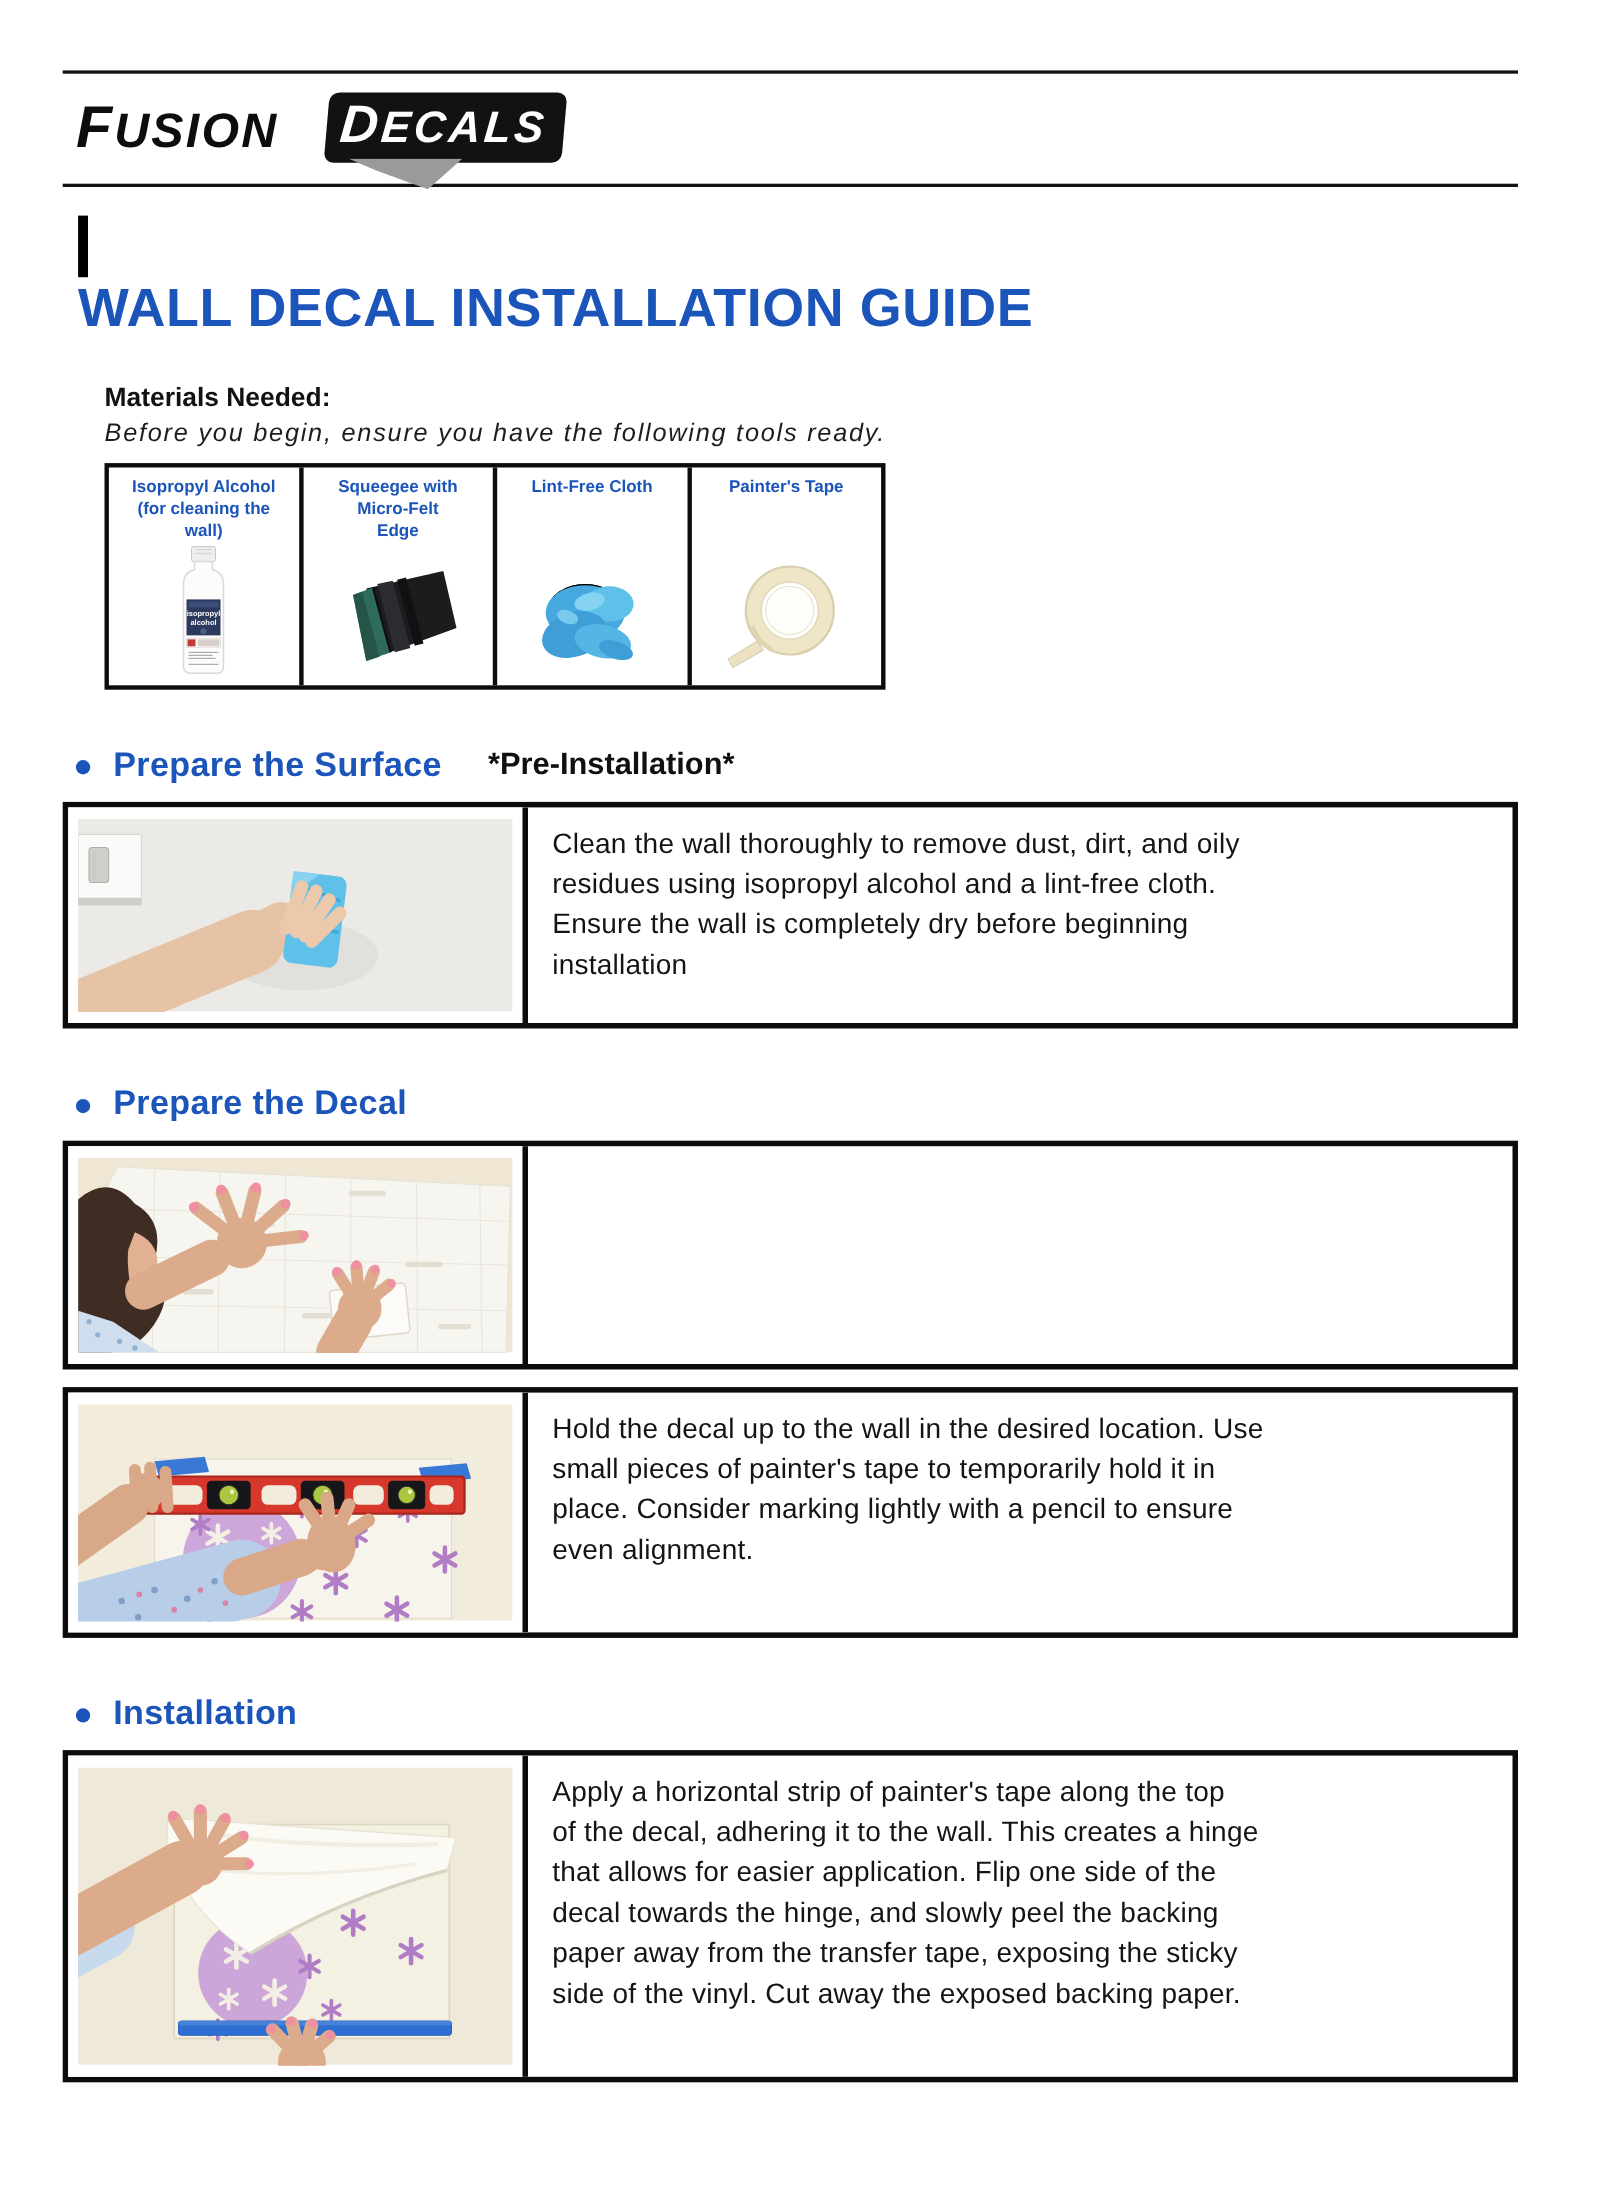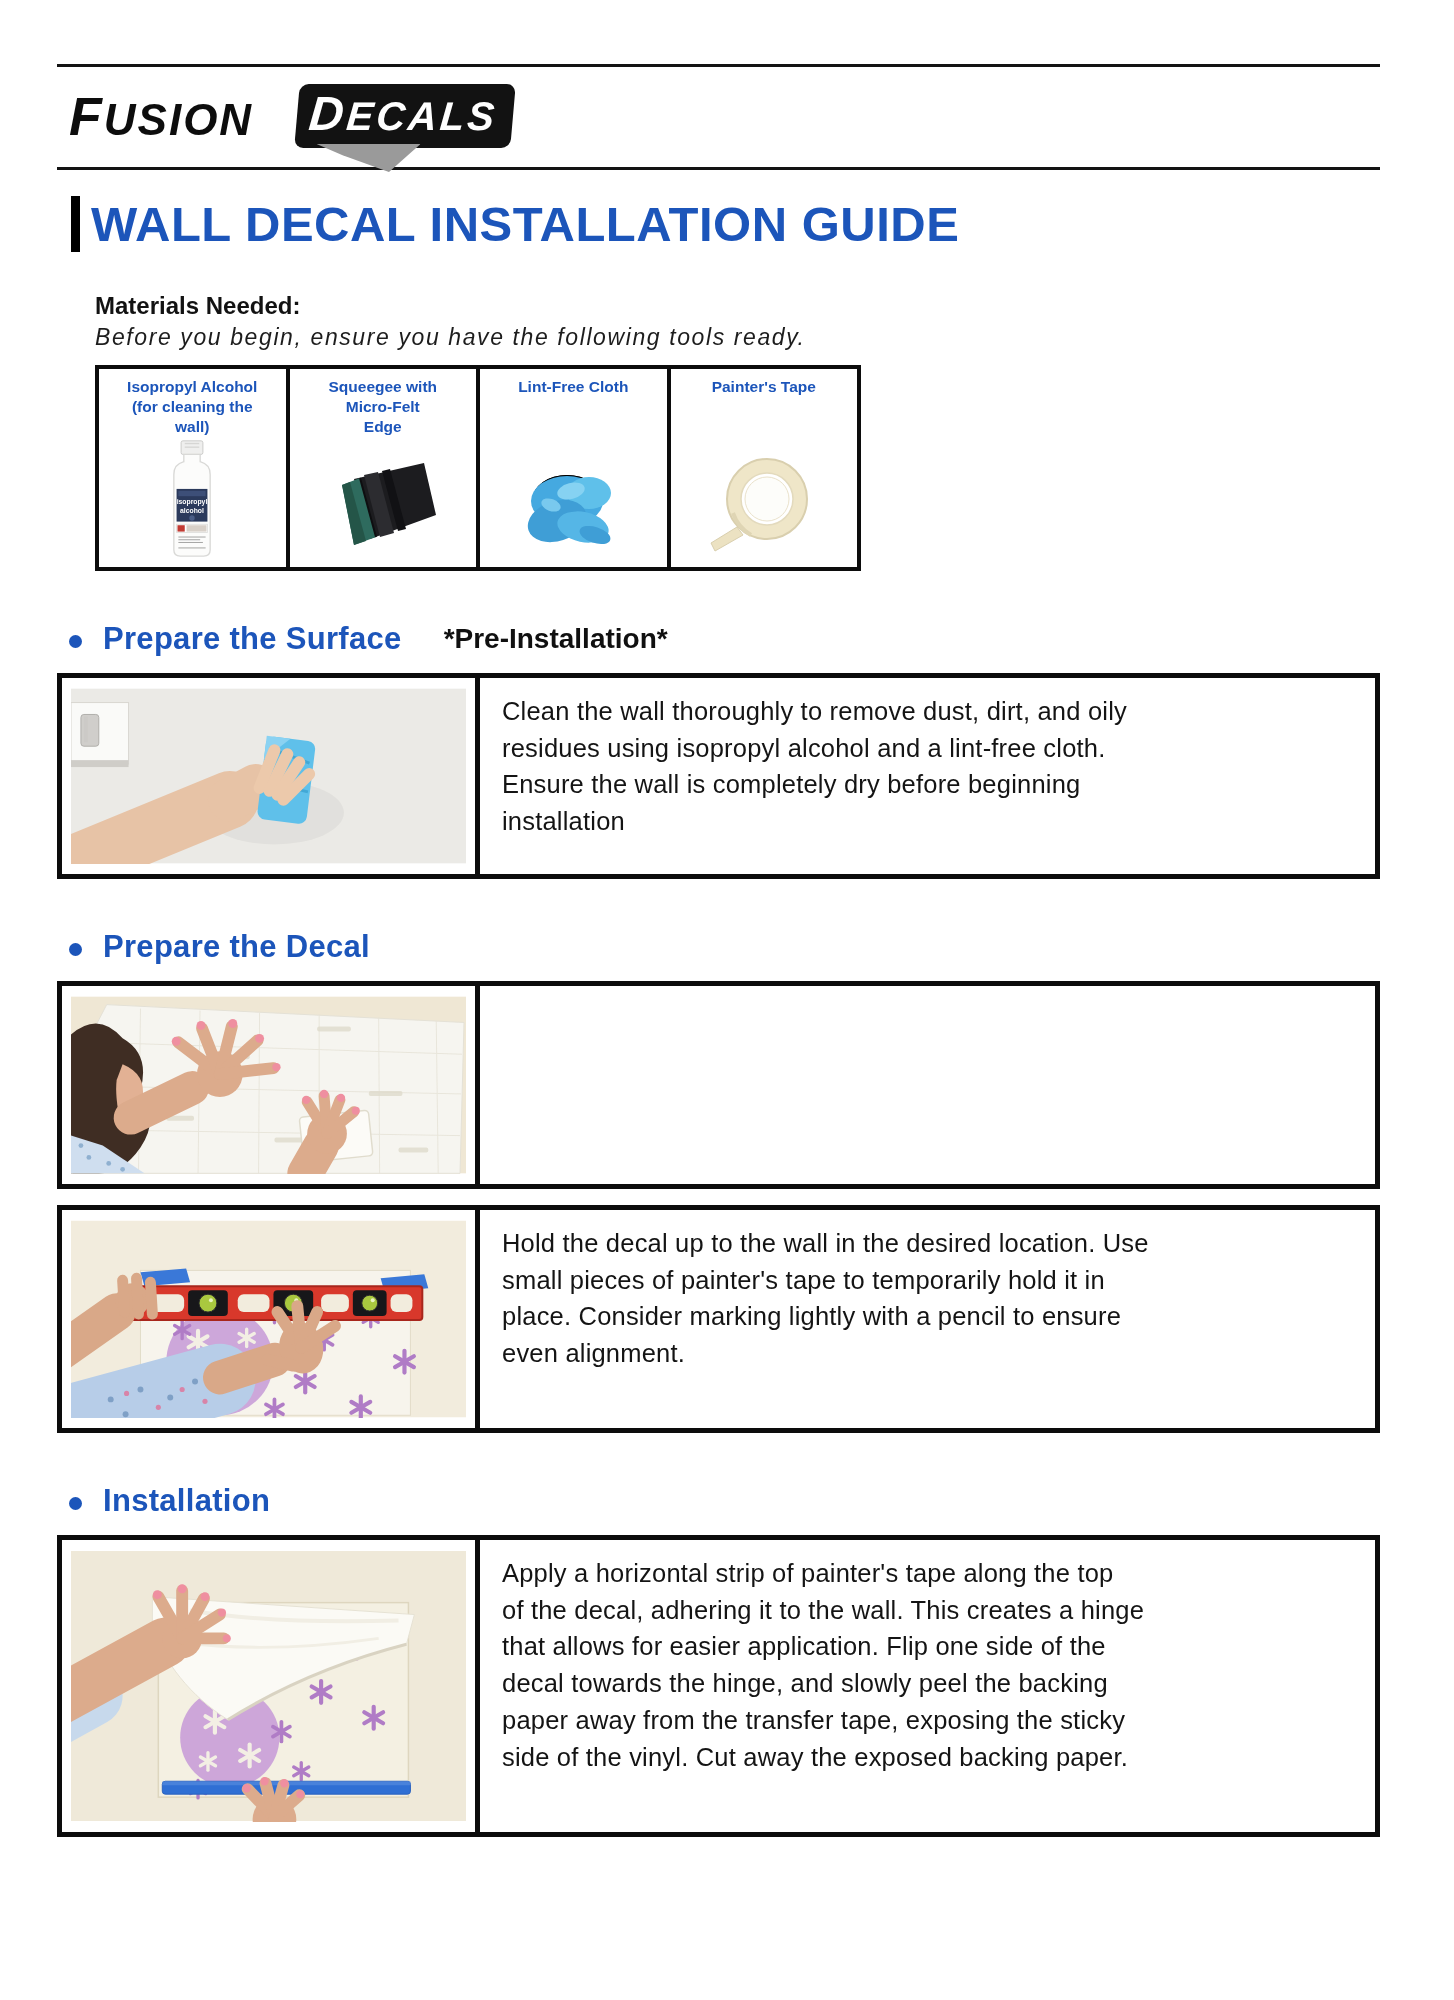--- a/index.html
+++ b/index.html
@@ -8,27 +8,27 @@
   .rule{height:3px;background:#131313;}
   
   .logo-row{display:flex;align-items:center;margin:16px 0 18px 12px;height:66px;gap:32px;}
   .logo-fusion{display:inline-block;font-size:44px;font-weight:900;font-style:italic;letter-spacing:2px;color:#0d0d0d;text-transform:uppercase;}
   .logo-fusion::first-letter{font-size:1.22em;}
   .logo-decals-box{position:relative;display:inline-block;background:#121212;border-radius:9px;padding:2px 16px 7px 12px;margin-left:12px;transform:skewX(-5deg);}
   .logo-decals{display:inline-block;font-size:40px;font-weight:900;font-style:italic;letter-spacing:3px;color:#ffffff;text-transform:uppercase;}
   .logo-decals::first-letter{font-size:1.2em;}
   .logo-flap{position:absolute;left:22px;bottom:-24px;width:104px;height:28px;background:#9a9a9a;clip-path:polygon(0 0,100% 0,72% 100%,26% 40%);}
   
-  .title-row{display:flex;align-items:flex-start;margin:26px 0 0 14px;}
+  .title-row{display:flex;align-items:flex-start;margin:26px 0 0 14px;flex-direction:column;}
   .title-bar{width:9px;height:56px;background:#000;margin-right:11px;flex:0 0 auto;}
   .page-title{font-size:49px;font-weight:800;color:#1c55ba;letter-spacing:.5px;white-space:nowrap;}
   
   .mat-heading{margin:40px 0 2px 38px;font-size:24px;font-weight:700;color:#121212;}
   .mat-sub{margin:4px 0 14px 38px;font-size:23px;font-style:italic;letter-spacing:1.6px;color:#1d1d1d;}
-  .mat-table{margin-left:38px;width:766px;display:flex;border:4px solid #0c0c0c;background:#fff;box-sizing:border-box;}
+  .mat-table{margin-left:38px;width:710px;display:flex;border:4px solid #0c0c0c;background:#fff;box-sizing:border-box;}
   .mat-cell{flex:1 1 0;border-right:4px solid #0c0c0c;display:flex;flex-direction:column;align-items:center;padding:8px 5px 10px;min-height:192px;box-sizing:border-box;}
   .mat-cell:last-child{border-right:none;}
   .mat-label{color:#1c55ba;font-weight:700;font-size:15.5px;line-height:1.3;text-align:center;white-space:pre-line;min-height:62px;}
   .mat-img{margin-top:auto;}
   
   .section-head{display:flex;align-items:center;margin:50px 0 0 6px;}
   .bullet{width:13px;height:13px;border-radius:50%;background:#1c55ba;margin:4px 21px 0 6px;flex:0 0 auto;}
   .section-title{font-size:31px;font-weight:700;color:#1c55ba;letter-spacing:.3px;}
   .section-note{font-size:28px;font-weight:700;color:#101010;margin-left:42px;}
   .step-table{display:flex;border:5px solid #0c0c0c;margin-top:16px;background:#fff;}

